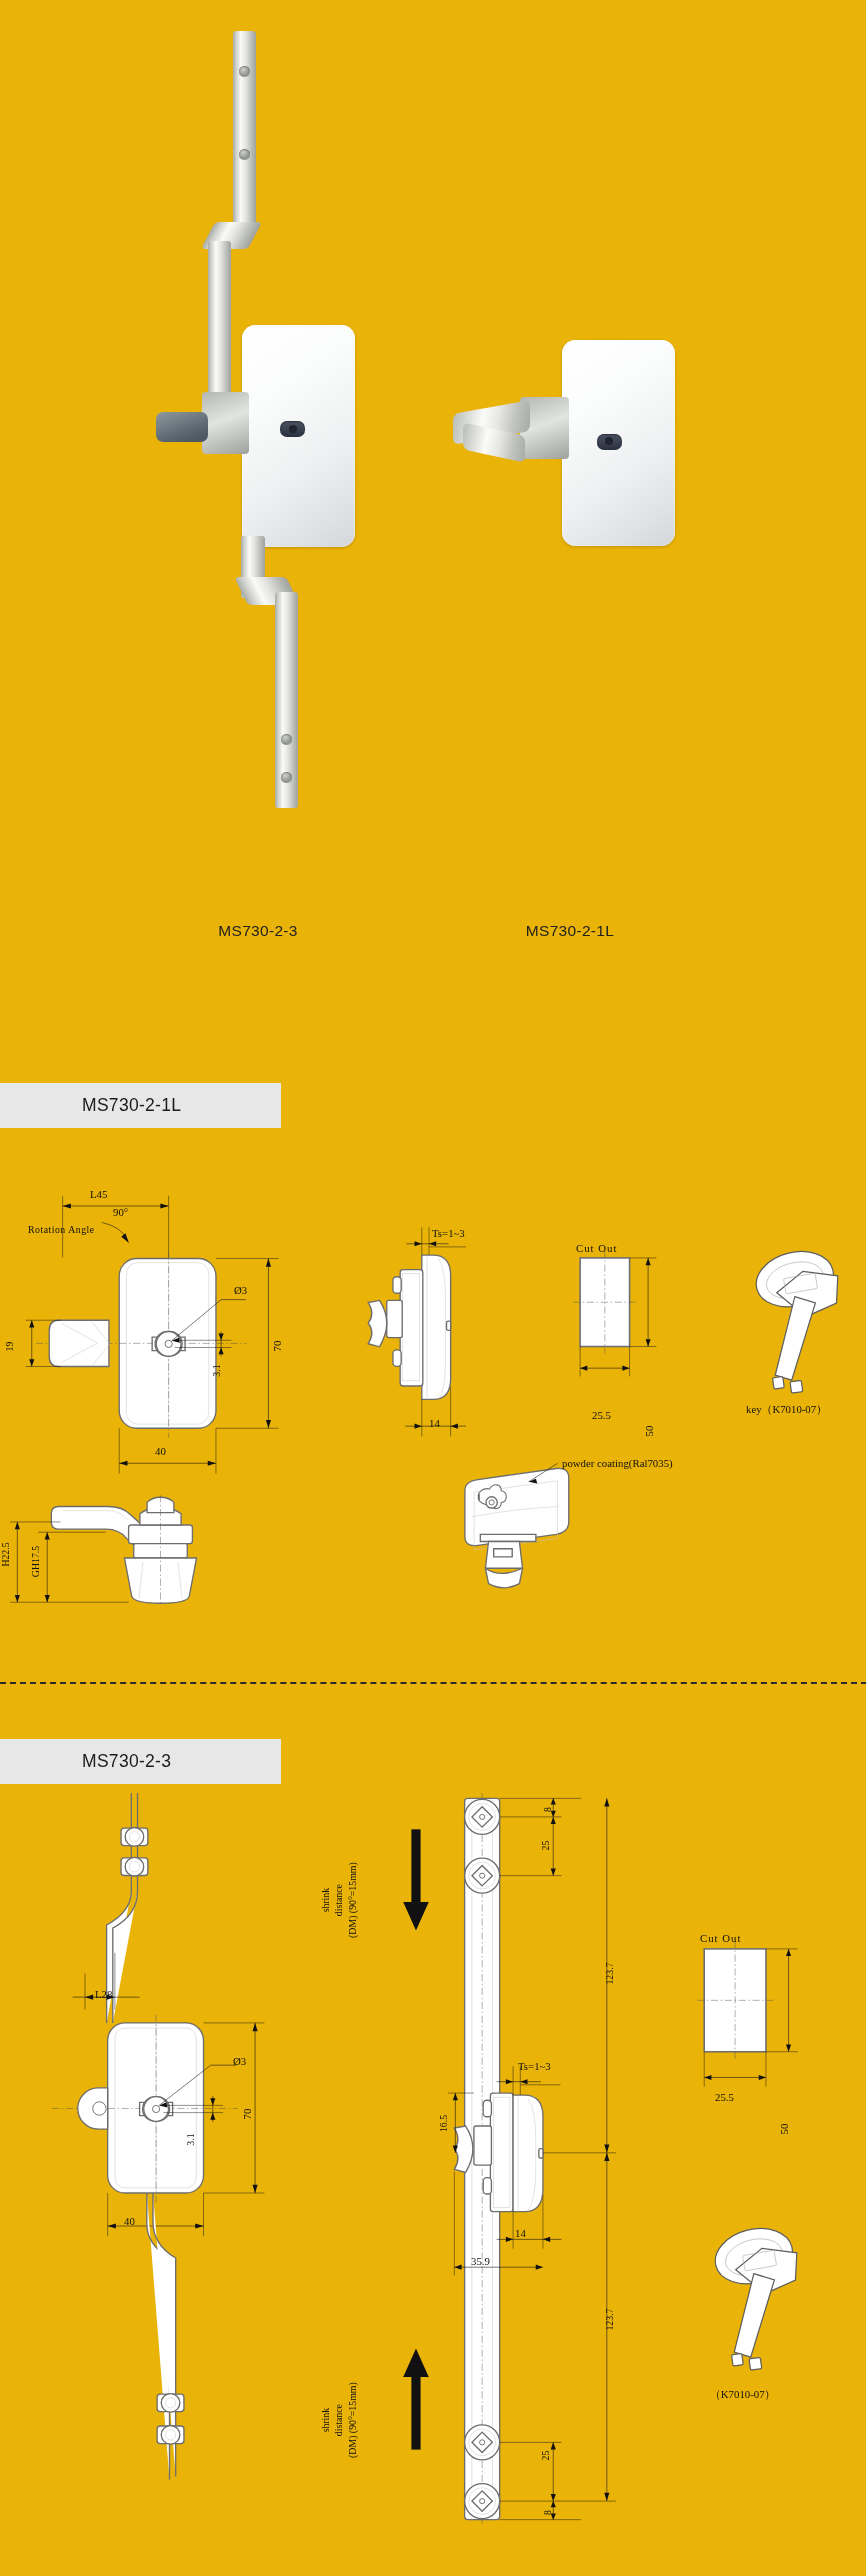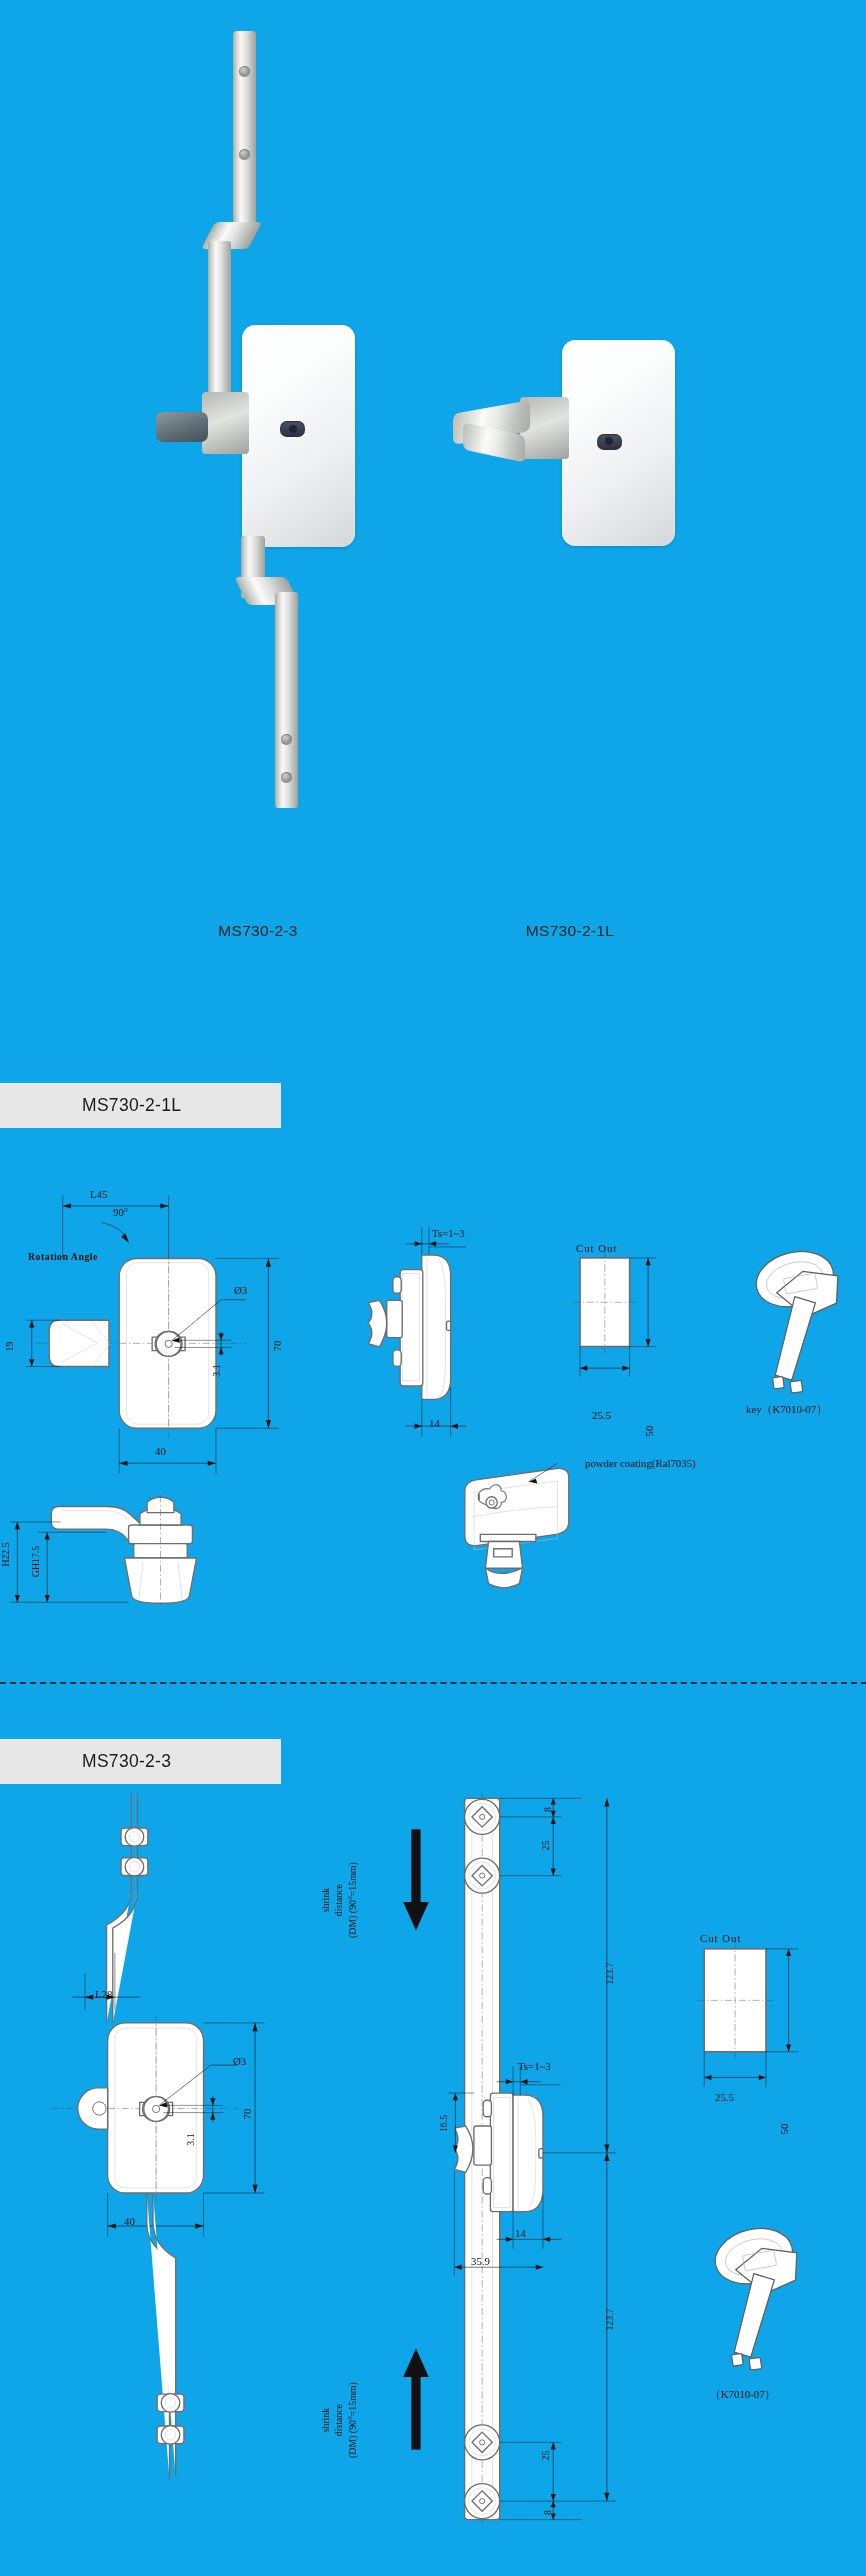--- a/index.html
+++ b/index.html
@@ -1,18 +1,18 @@
 <!DOCTYPE html>
 <html style="font-size:8.2px"><head>
 <meta charset="utf-8">
 <style>
   html,body{margin:0;padding:0;background:#fff;}
   body{width:867px;height:2576px;position:relative;
        font-family:"Liberation Sans",sans-serif;color:#1a1a1a;overflow:hidden;}
-  .page{position:relative;width:867px;height:2576px;background:#0ea5e9;}
+  .page{position:relative;width:867px;height:2576px;background:#eab308;}
 
   
   .photo-block{position:absolute;left:0;top:0;width:867px;height:943px;}
   .photo-label{position:absolute;font-size:15.5px;color:#222;letter-spacing:0.3px;
                text-align:center;font-family:"Liberation Sans",sans-serif;}
 
   
   .steel{background:linear-gradient(100deg,#b9bbb7 0%,#d8dad6 18%,#fbfbfa 38%,#e6e7e4 58%,#c2c4c0 78%,#a8aaa6 100%);}
   .steel-v{background:linear-gradient(to right,#a9aba7 0%,#cfd1cd 14%,#fafaf8 34%,#e3e4e1 56%,#bcbeba 80%,#9fa19d 100%);}
   .cap{background:linear-gradient(145deg,#ffffff 0%,#fbfcfc 30%,#eef0f1 62%,#dfe2e4 85%,#d3d7d9 100%);
@@ -155,21 +155,21 @@
       <polygon class="arrowblk" points="512,472 507,456 517,456"></polygon>
 
       <line class="ln-thin" x1="222" y1="472" x2="222" y2="560"></line>
       <line class="ln-thin" x1="410" y1="472" x2="410" y2="560"></line>
       <line class="ln" x1="222" y1="540" x2="410" y2="540"></line>
       <polygon class="arrowblk" points="222,540 238,535 238,545"></polygon>
       <polygon class="arrowblk" points="410,540 394,535 394,545"></polygon>
     </svg>
     <div class="dim m" style="left:90px;top:13.4px;">L45</div>
     <div class="dim m" style="left:73px;top:31px;margin-left:40px;">90°</div>
-    <div class="dim" style="left:28px;top:76px;letter-spacing:0.5px;font-weight:bold;">Rotation Angle</div>
+    <div class="dim" style="left:28px;top:49px;letter-spacing:0.5px;">Rotation Angle</div>
     <div class="dim rot90" style="left:5.2px;top:166px;">19</div>
     <div class="dim m" style="left:234px;top:109px;">Ø3</div>
     <div class="dim rot90" style="left:210px;top:190px;">3.1</div>
     <div class="dim m rot90" style="left:272px;top:165px;">70</div>
     <div class="dim m" style="left:155px;top:270px;">40</div>
 
     <svg width="170" height="258" style="position:absolute;left:361px;top:49px;" viewBox="0 0 330 500">
 
       <line class="ln-thin" x1="118" y1="6" x2="118" y2="70"></line>
       <line class="ln-thin" x1="132" y1="6" x2="132" y2="70"></line>
@@ -265,21 +265,21 @@
       <path class="body-ln" d="M100 124 q-6 -10 2 -18 q10 -10 22 -6 q8 -12 18 -10 q10 2 10 14 q12 2 12 14 q0 12 -12 14 q0 12 -10 14 q-10 2 -18 -10 q-12 4 -22 -6 q-8 -8 -2 -16 z" transform="translate(8,-18) scale(0.82)"></path>
       <circle class="body-ln" cx="114" cy="90" r="11"></circle>
       <circle class="ln" cx="114" cy="90" r="5"></circle>
       <path class="body-ln" d="M92 152 h108 v14 h-108 z"></path>
       <path class="body-ln" d="M108 166 l-6 52 h72 l-6 -52 z"></path>
       <path class="body-ln" d="M118 180 h36 v16 h-36 z"></path>
       <path class="body-ln" d="M102 218 q28 20 72 0 l-6 30 q-30 16 -60 0 z"></path>
       <line class="ln" x1="186" y1="50" x2="242" y2="14"></line>
       <polygon class="arrowblk" points="186,50 200,44 203,53"></polygon>
     </svg>
-    <div class="dim m" style="left:585px;top:282px;">powder coating(Ral7035)</div>
+    <div class="dim m" style="left:562px;top:282px;">powder coating(Ral7035)</div>
   </div>
 
   <div class="divider" style="top:1682px;"></div>
 
   <div class="band" style="left:0;top:1739px;width:281px;height:45px;padding-left:82px;box-sizing:border-box;">
     <span>MS730-2-3</span>
   </div>
 
   <div class="draw" style="left:0;top:1788px;width:867px;height:773px;">
 

